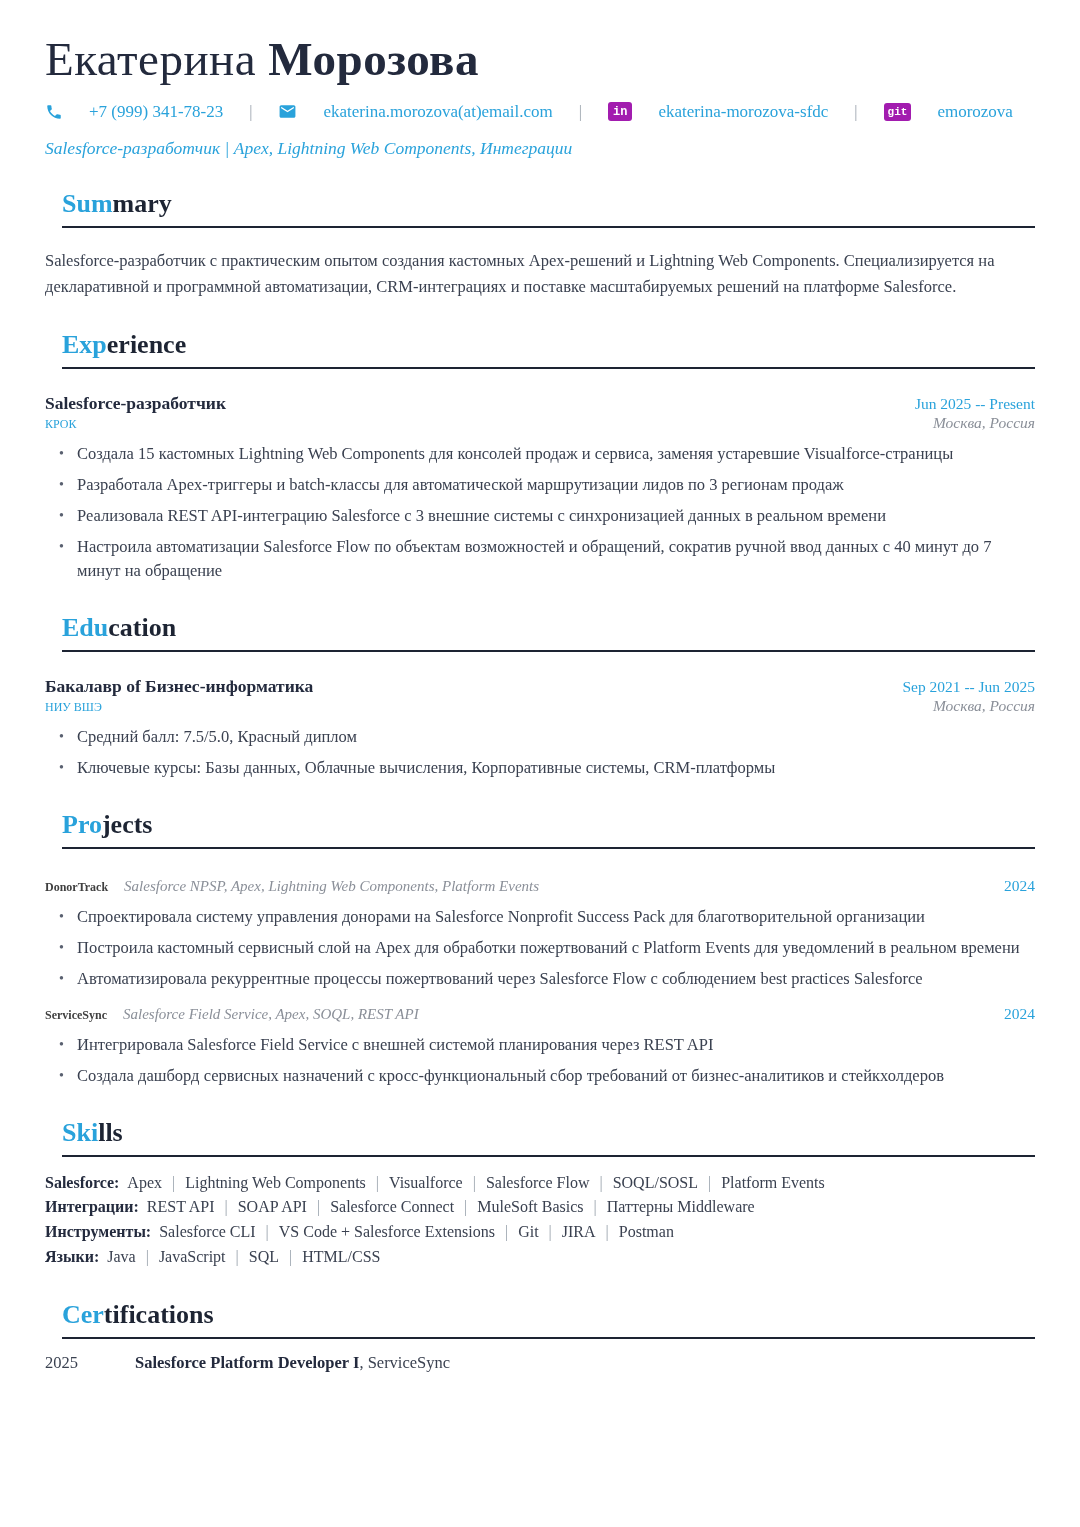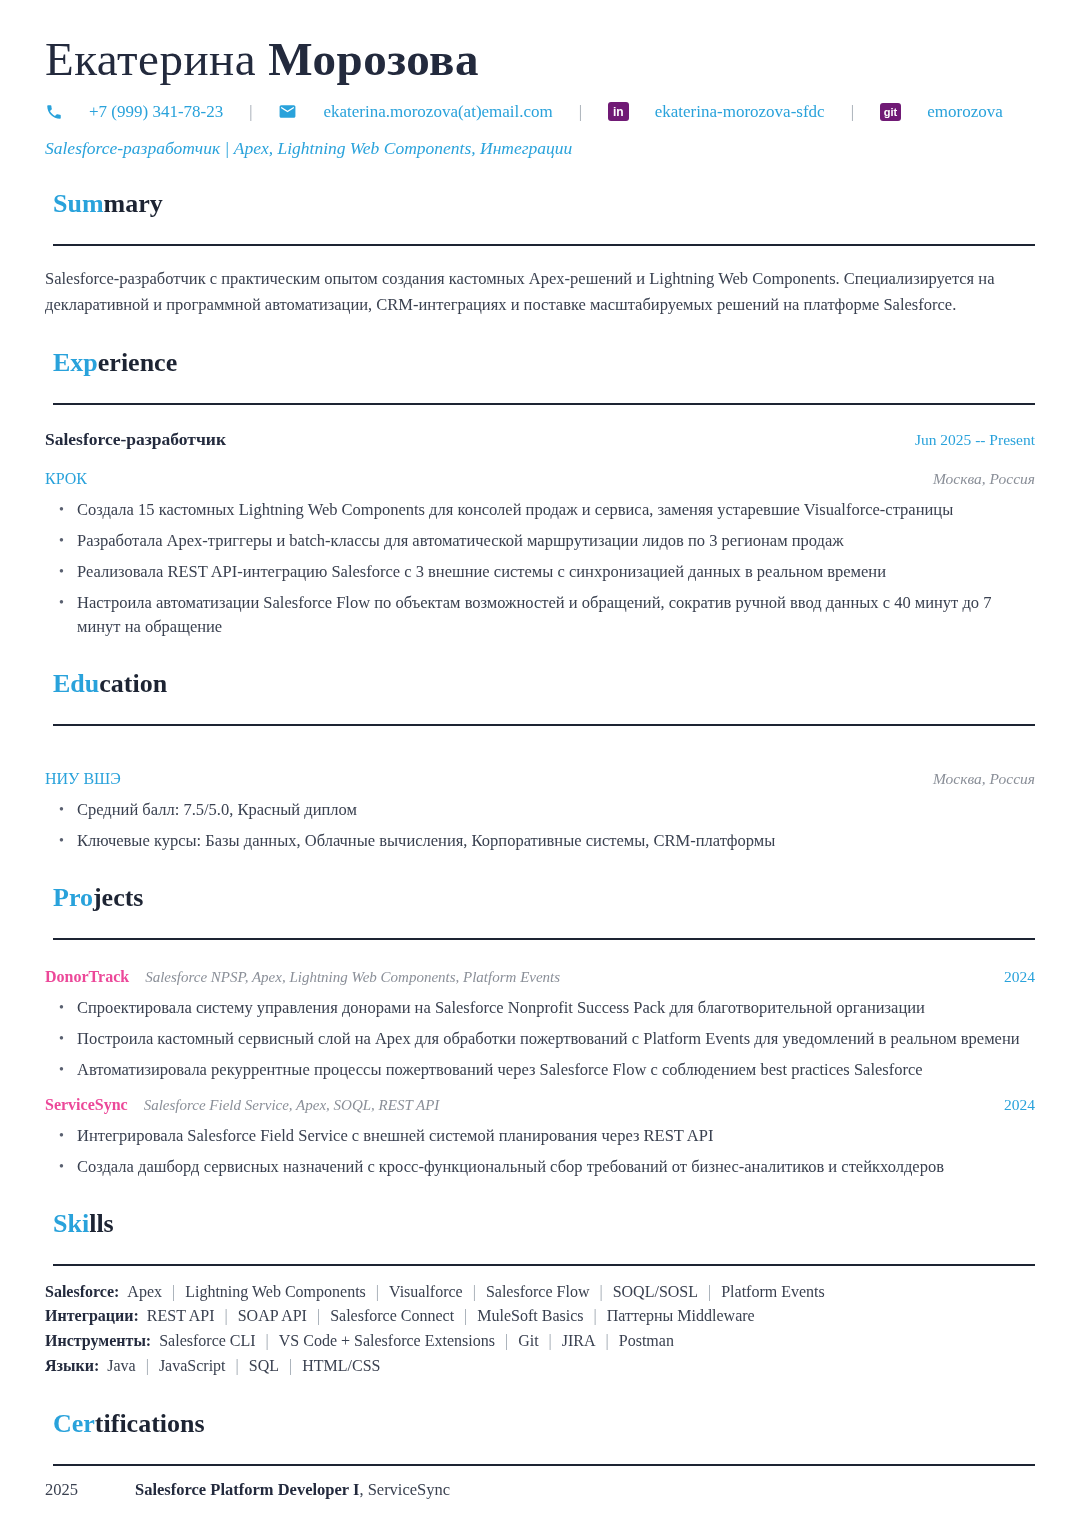--- a/index.html
+++ b/index.html
@@ -18,56 +18,56 @@
   }
   h1 .last{font-weight:700;}
   .contact{
     display:flex;align-items:center;gap:26px;
     font-size:17px;color:#29a2db;margin-bottom:16px;
   }
   .contact .sep{color:#9aa3ad;font-size:16px;}
   .cicon{display:inline-flex;align-items:center;}
   .cicon svg{display:block;}
   .badge{
-    display:inline-block;background:#701a75;color:#fff;
-    font-family:Liberation Sans, sans-serif;font-weight:700;
+    display:inline-block;background:#a21caf;color:#fff;
+    font-family:Liberation Mono, monospace;font-weight:700;
     font-size:12px;line-height:1;padding:4px 5px 3px 5px;border-radius:3px;
   }
   .badge.git{font-size:11px;padding:4px 4px 3px 4px;}
   .contact a{color:#29a2db;text-decoration:none;}
   .tagline{
     font-style:italic;color:#29a2db;font-size:17.5px;margin:0 0 6px 0;
   }
   
   h2{
     font-size:26px;font-weight:700;color:#1d2433;
-    margin:30px 0 0 8px;padding-bottom:25px;
+    margin:30px 0 0 17px;padding-bottom:7px;
     border-bottom:2px solid #1d2433;
   }
   h2 .hl{color:#29a2db;}
   .section-body{padding-top:14px;}
   p.summary{margin:6px 0 0 0;font-size:16.5px;line-height:1.6;}
   
   .entry{margin-top:10px;}
   .row{display:flex;justify-content:space-between;align-items:baseline;}
   .etitle{font-weight:700;font-size:17.5px;color:#232a3d;}
   .edates{color:#29a2db;font-size:15.5px;}
-  .ecompany{color:#29a2db;font-size:16px;margin-top:20px;}
+  .ecompany{color:#29a2db;font-size:12px;margin-top:3px;}
   .elocation{color:#8a8f98;font-style:italic;font-size:15.5px;}
   ul.bullets{list-style:none;margin:10px 0 0 0;padding:0 0 0 14px;}
   ul.bullets li{
     position:relative;padding-left:18px;margin-bottom:7px;
     font-size:16.5px;line-height:1.45;
   }
   ul.bullets li::before{
     content:"•";position:absolute;left:0;top:0;color:#5a6070;font-size:14px;line-height:1.7;
   }
   
   .proj{margin-top:14px;}
-  .pname{font-weight:700;font-size:16px;color:#ec4899;}
+  .pname{font-weight:700;font-size:12px;color:#404040;}
   .pstack{font-style:italic;color:#8a8f98;font-size:15px;margin-left:16px;}
   .pyear{color:#29a2db;font-size:15.5px;}
   
   .skill-row{font-size:16px;line-height:1.55;}
   .skill-label{font-weight:700;color:#232a3d;margin-right:8px;}
   .skill-item{color:#3a4150;}
   .skill-row .sep{color:#9aa3ad;margin:0 10px;}
   
   .cert-row{display:flex;align-items:baseline;margin-top:14px;font-size:16.5px;}
   .cert-year{width:90px;flex:0 0 90px;}
@@ -134,20 +134,24 @@
           </ul>
       </div>
     </div>
   </section>
 
   <section>
     <h2><span class="hl">Edu</span><span>cation</span></h2>
     <div class="section-body">
       <div class="entry">
         <div class="row">
+          <span class="etitle">Бакалавр of Бизнес-информатика</span>
+          <span class="edates">Sep 2021 -- Jun 2025</span>
+        </div>
+        <div class="row">
           <span class="ecompany">НИУ ВШЭ</span>
           <span class="elocation">Москва, Россия</span>
         </div>
         <ul class="bullets">
             <li>Средний балл: 7.5/5.0, Красный диплом</li>
             <li>Ключевые курсы: Базы данных, Облачные вычисления, Корпоративные системы, CRM-платформы</li>
           </ul>
       </div>
     </div>
   </section>

